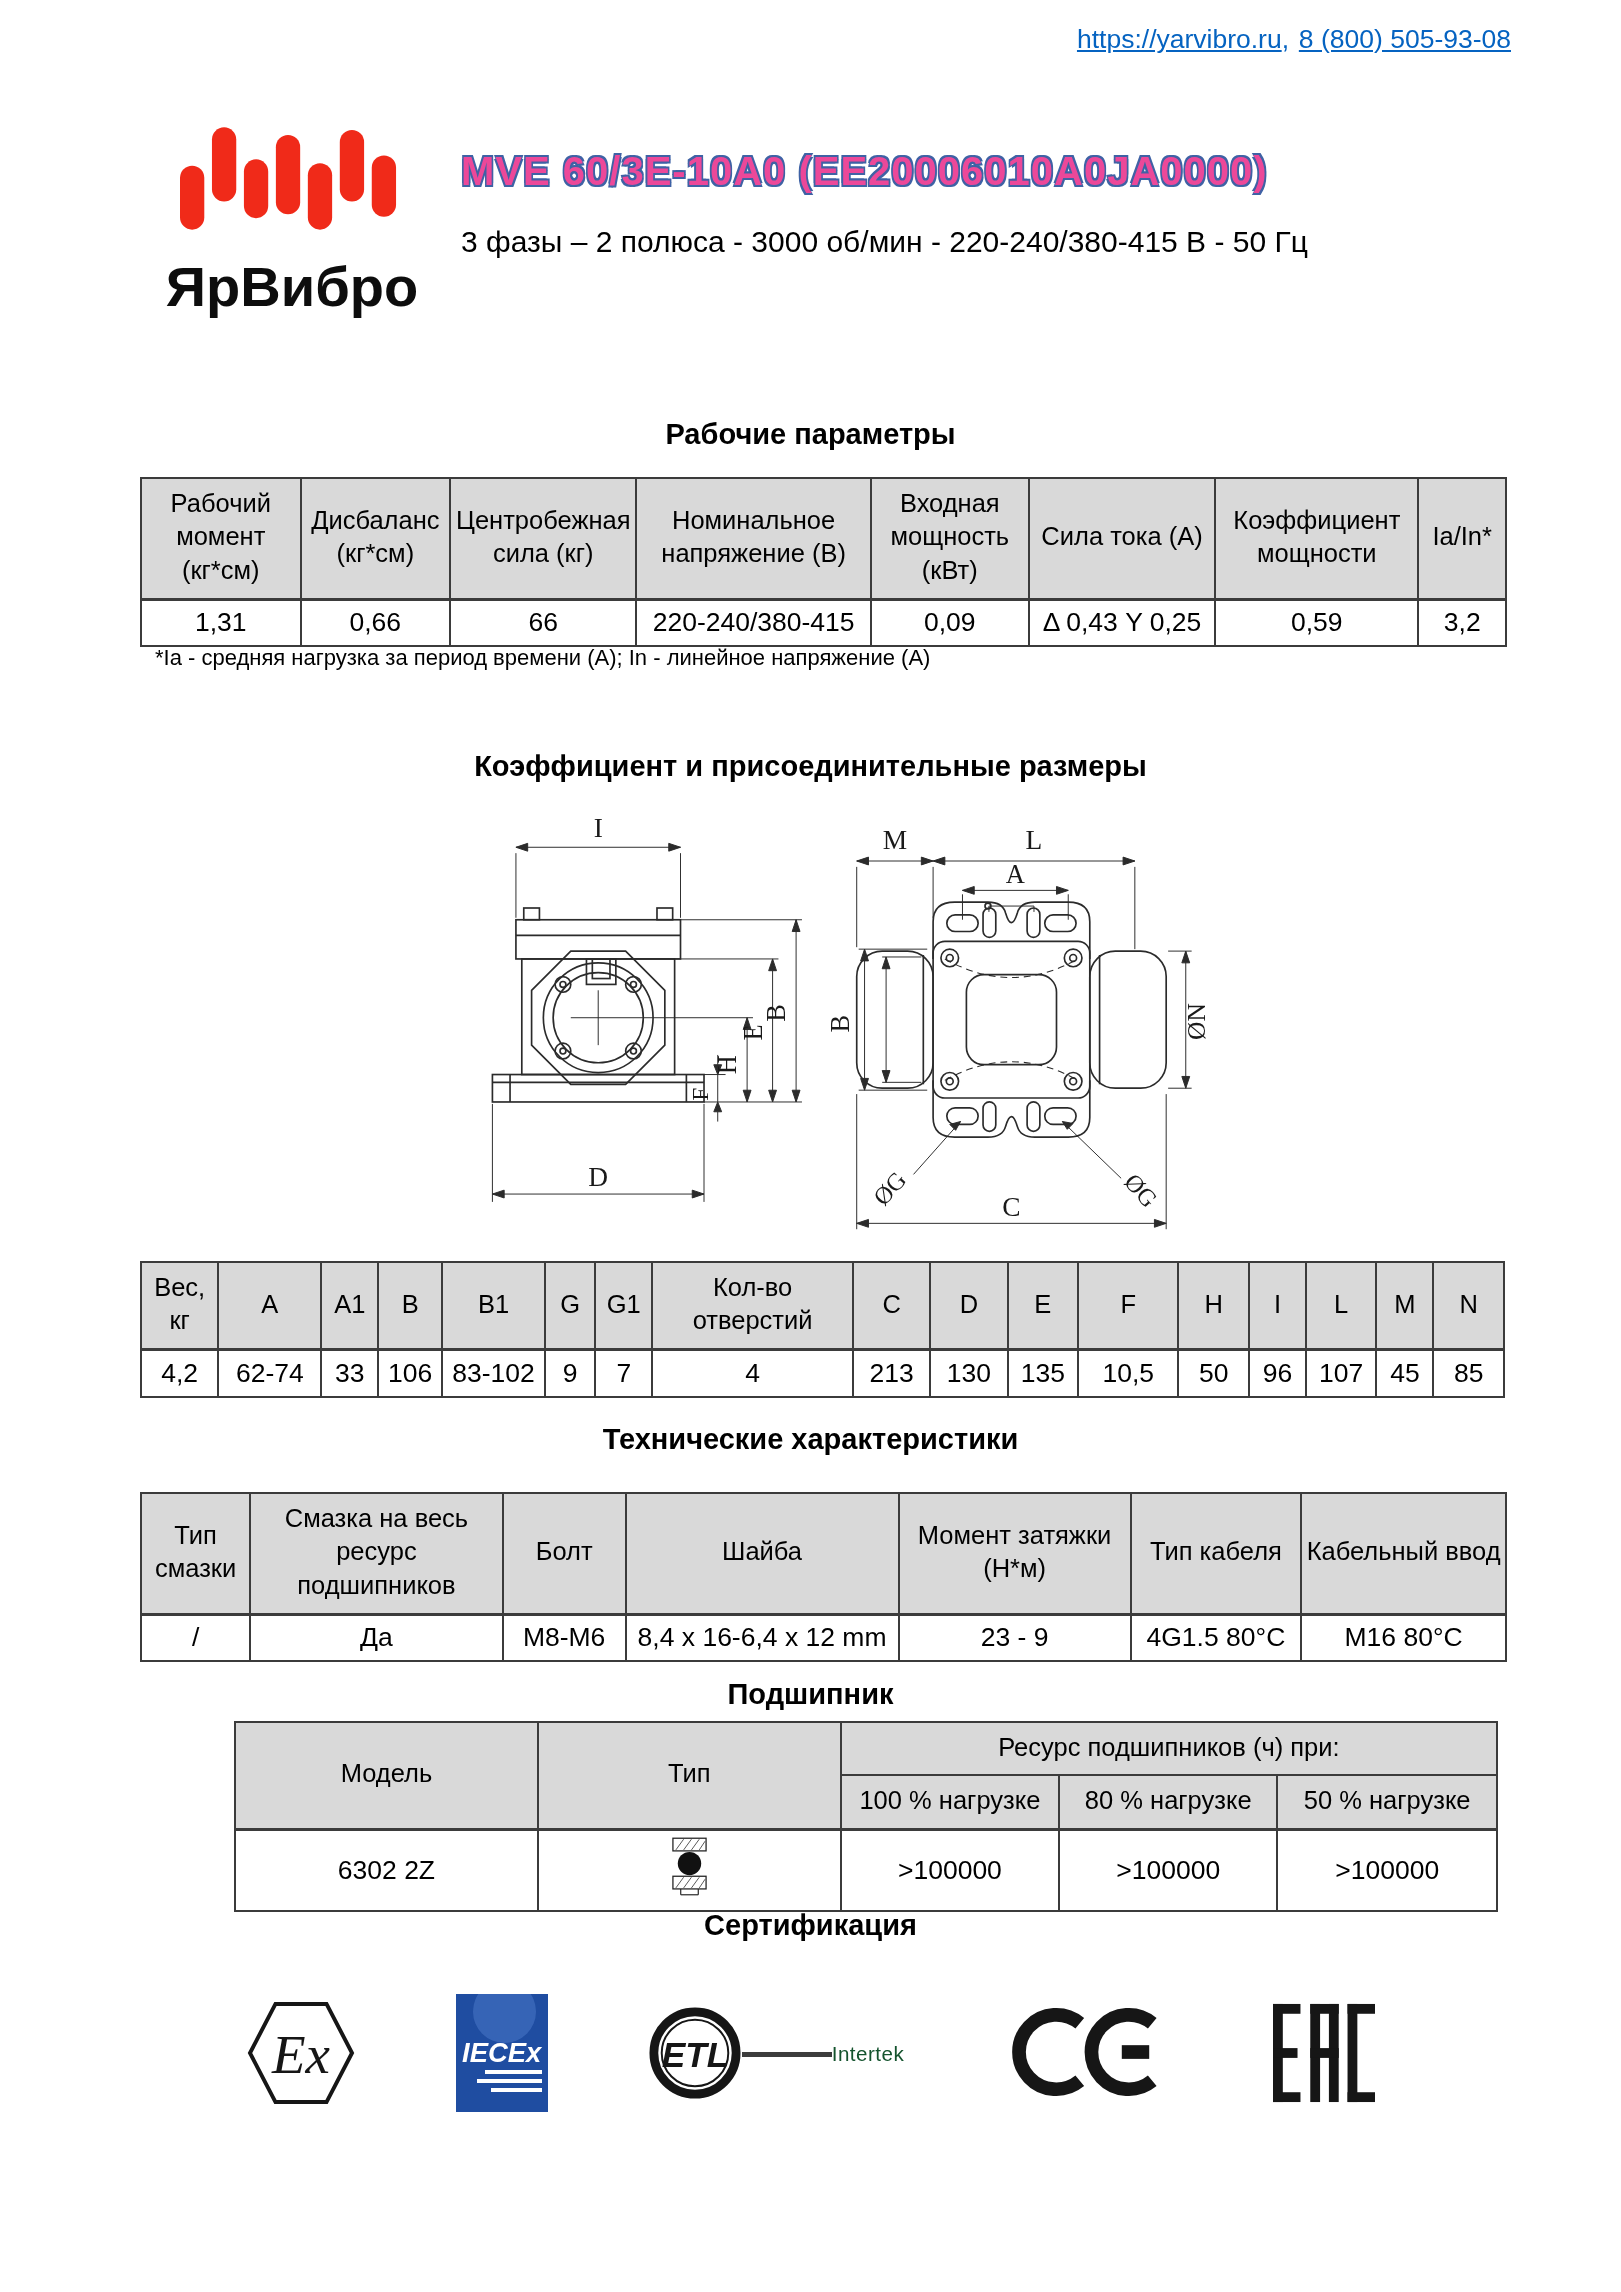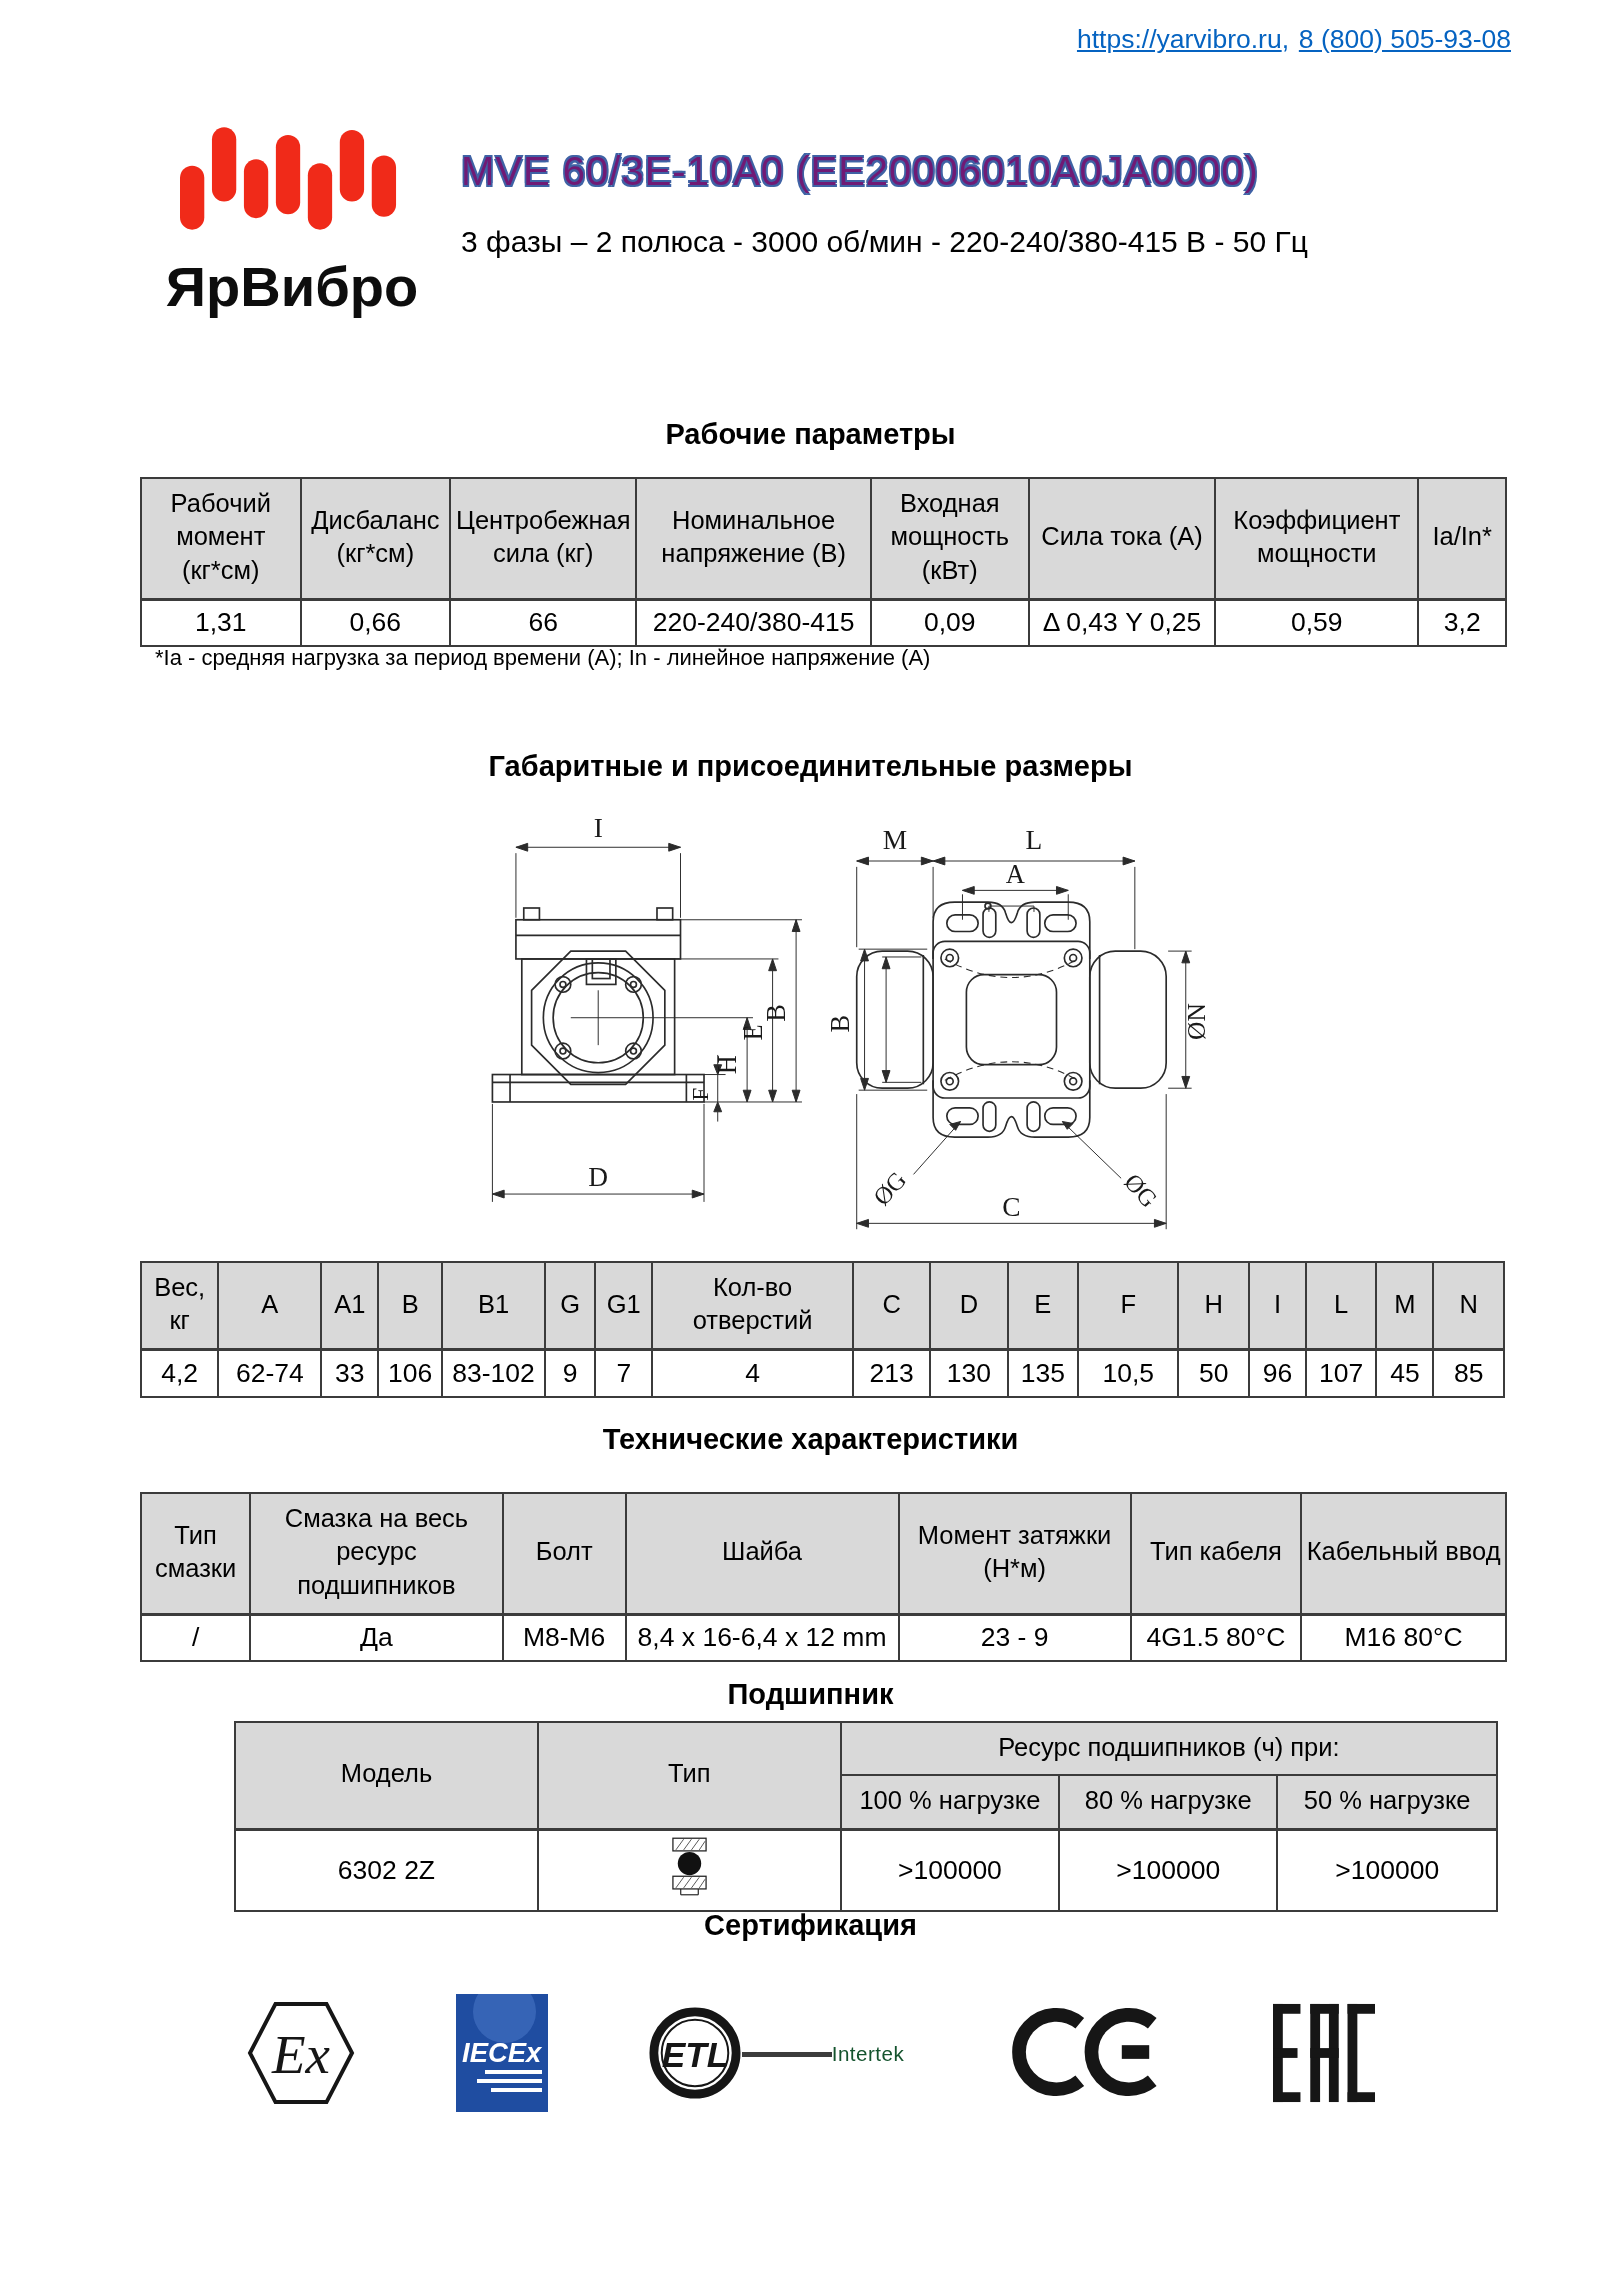--- a/index.html
+++ b/index.html
@@ -25,23 +25,23 @@
   .top-links .sep { color: #0563C1; margin-right: 9.8px; }
 
   
   .brand { position: absolute; left: 145px; top: 117px; width: 294px; text-align: center; }
   .brand-name { margin-top: 9.8px; font-size: 56px; font-weight: bold; color: #0d0d0d; letter-spacing: 0px; }
 
   
   .title-block { position: absolute; left: 461px; top: 149px; }
   .model-title {
     font-size: 40px;
-    font-weight: normal;
+    font-weight: bold;
     letter-spacing: 1px;
-    color: #701a75;
+    color: #ec4899;
     text-shadow: -1.6px -1.6px 0 #3f62a5, 1.6px -1.6px 0 #3f62a5,
                  -1.6px 1.6px 0 #3f62a5, 1.6px 1.6px 0 #3f62a5,
                  0 0 2px #3f62a5;
   }
   .subtitle { margin-top: 31px; font-size: 30px; color: #000; }
 
   .section-title {
     position: absolute;
     left: 0; width: 100%;
     text-align: center;
@@ -182,21 +182,21 @@
         <td>0,09</td>
         <td>Δ 0,43 Y 0,25</td>
         <td>0,59</td>
         <td>3,2</td>
       </tr>
     </tbody>
   </table>
 
   <div class="footnote">*Ia - средняя нагрузка за период времени (A); In - линейное напряжение (A)</div>
 
-  <div class="section-title" style="top:750px">Габаритные и присоединительные размеры</div>
+  <div class="section-title" style="top:750px">Коэффициент и присоединительные размеры</div>
 
   <div class="drawing dr-front">
     <svg width="343" height="433" viewBox="0 0 350 442">
       <g stroke="#2b2b2b" fill="none" stroke-width="1.7">
         <rect x="64" y="98" width="16" height="12"></rect>
         <rect x="200" y="98" width="16" height="12"></rect>
         <rect x="56" y="110" width="168" height="40"></rect>
         <line x1="56" y1="126" x2="224" y2="126"></line>
         <rect x="62" y="150" width="156" height="118"></rect>
         <rect x="128" y="150" width="30" height="26"></rect>

